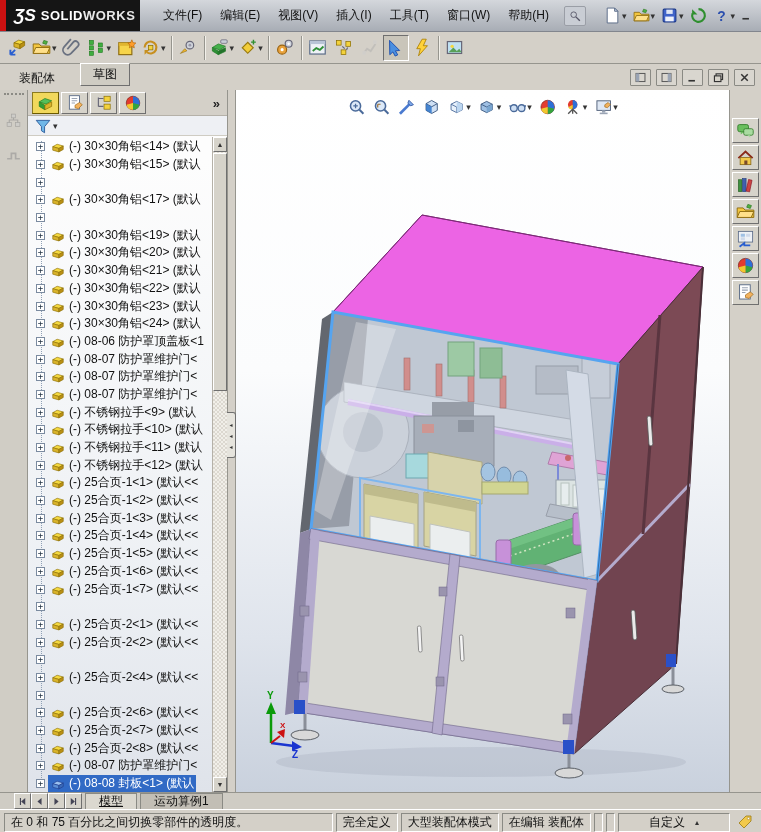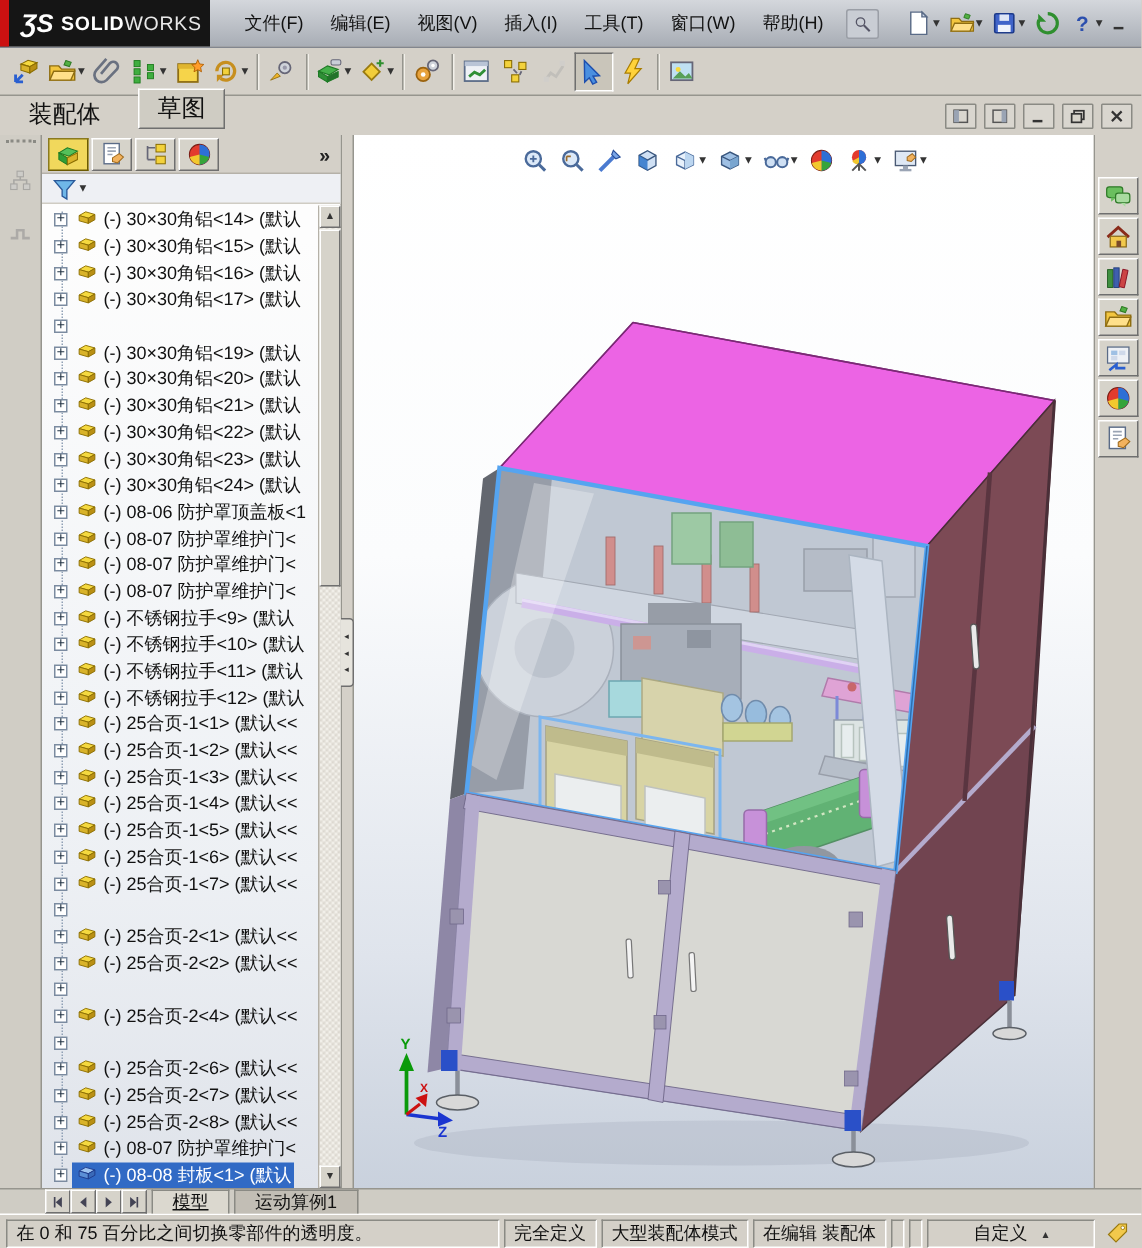--- a/index.html
+++ b/index.html
@@ -3,21 +3,21 @@
 <meta charset="utf-8">
 <style>
   *{box-sizing:border-box;margin:0;padding:0}
   html,body{width:761px;height:832px;overflow:hidden}
   body{font-family:"Liberation Sans","DejaVu Sans",sans-serif;font-size:12px;background:#d4d0c8;color:#111}
   
   .titlebar{height:32px;display:flex;align-items:stretch;background:linear-gradient(#d4d7dc,#a8adb5);border-bottom:1px solid #82868e;position:relative}
   .logo{width:140px;background:#151515;color:#fff;display:flex;align-items:center;padding-left:8px;gap:5px;border-left:6px solid #cc1111;flex:none}
   .logo .l3d{font-style:italic;font-weight:bold;font-size:17px}
   .logo .lb{font-weight:bold;font-size:13px;letter-spacing:.5px}
-  .logo .lr{font-weight:normal;font-size:13px;letter-spacing:.5px;color:#e8e8e8}
+  .logo .lr{font-weight:bold;font-size:13px;letter-spacing:.5px;color:#e8e8e8}
   .menus{display:flex;align-items:center;padding-left:14px}
   .menu{padding:3px 9px;white-space:nowrap}
   .pinbtn{width:22px;height:20px;margin-left:6px;display:flex;align-items:center;justify-content:center;border:1px solid #9a9ea6;border-radius:2px;background:#c9cdd4}
   .qsep{width:1px;height:24px;background:#8a8f98;margin:0 8px;box-shadow:1px 0 0 #e8eaee;align-self:center}
   .quickbar{display:flex;align-items:center;gap:2px}
   .winbtns{margin-left:auto;display:flex;align-items:center;gap:7px;padding-right:9px}
   .winbtn{width:18px;height:15px;display:flex;align-items:center;justify-content:center}
   .winbtn .ig{width:13px;height:13px}
   .qb{height:24px;display:flex;align-items:center;padding:0 2px}
   .qb .ig{width:17px;height:17px}
@@ -26,21 +26,21 @@
   .tb{height:26px;min-width:26px;display:flex;align-items:center;justify-content:center;border:1px solid transparent;padding:0 1px}
   .tb .ig{width:19px;height:19px}
   .tb.pressed{border-color:#6f6f6f #fff #fff #6f6f6f;background:#c9c5ba}
   .tb.disabled{opacity:.45;filter:grayscale(1)}
   .dd{font-size:9px;color:#333;margin-left:1px}
   .sep{width:1px;height:24px;background:#96958e;margin:0 3px;box-shadow:1px 0 0 #f2f0ea;flex:none}
   .ig{display:inline-flex}
   .ig svg{width:100%;height:100%}
   
   .tabrow{height:26px;display:flex;align-items:flex-end;background:#d4d0c8;padding-left:8px;position:relative}
-  .cmdtab{padding:3px 11px;font-size:16px;white-space:nowrap}
+  .cmdtab{padding:3px 11px;font-size:12px;white-space:nowrap}
   .cmdtab.raisedtab{border:1px solid;border-color:#fff #6f6f6f #6f6f6f #fff;background:#cfccc3;margin-left:14px;margin-bottom:4px;padding:2px 12px}
   .docbtns{position:absolute;right:6px;top:5px;display:flex;gap:5px}
   .docbtn{width:21px;height:17px;display:flex;align-items:center;justify-content:center;background:#d9d6cf;border:1px solid #8a8a84;border-radius:1px}
   .docbtn .ig{width:13px;height:13px}
   
   .main{display:flex;height:702px}
   .leftstrip{width:28px;flex:none;background:#d0cdc5;border-right:1px solid #96958e;display:flex;flex-direction:column;align-items:center;padding-top:3px;gap:12px}
   .grip{width:20px;height:3px;border-top:2px dotted #8a8a84}
   .ls{width:20px;height:20px;display:flex;align-items:center;justify-content:center}
   .ls .ig{width:17px;height:17px}
@@ -51,21 +51,21 @@
   .ftab{width:27px;height:22px;display:flex;align-items:center;justify-content:center;border:1px solid;border-color:#fff #6f6f6f #6f6f6f #fff;background:#d6d3ca}
   .ftab.active{background:#f1d85c;border-color:#8a7a20 #6b5a00 #6b5a00 #8a7a20}
   .ftab .ig{width:18px;height:18px}
   .ovf{margin-left:auto;padding-right:5px;font-weight:bold;font-size:13px;color:#222}
   .filterrow{height:20px;flex:none;display:flex;align-items:center;padding:0 4px;gap:2px;background:#eef0f4;border-bottom:1px solid #cfccc3}
   .filterrow .ig{width:15px;height:15px}
   .rows{flex:1;position:relative;overflow:hidden;padding:2px 15px 0 0}
   .rows::before{content:"";position:absolute;left:13px;top:5px;bottom:12px;border-left:1px dotted #8fa0b5}
   .trow{height:17.7px;display:flex;align-items:center;padding-left:8px;white-space:nowrap;position:relative}
   .plus{width:9px;height:9px;flex:none;border:1px solid #7b8ba0;background:#fff;font-size:9px;line-height:7px;text-align:center;color:#234;font-family:"DejaVu Sans Mono",monospace;z-index:1}
-  .rowbody{display:flex;align-items:flex-start;margin-left:3px;padding:0 2px;overflow:hidden}
+  .rowbody{display:flex;align-items:flex-end;margin-left:3px;padding:0 2px;overflow:hidden}
   .picon{width:16px;height:14px;flex:none;margin-right:3px}
   .picon svg{width:16px;height:14px}
   .tlabel{font-size:12px}
   .trow.sel .rowbody{background:#316ac5;color:#fff}
   
   .vscroll{position:absolute;right:0;top:47px;bottom:0;width:15px;border-left:1px solid #b5b1a8;background:#f1efe9;background-image:linear-gradient(45deg,#dcd8d0 25%,transparent 25%,transparent 75%,#dcd8d0 75%),linear-gradient(45deg,#dcd8d0 25%,transparent 25%,transparent 75%,#dcd8d0 75%);background-size:4px 4px;background-position:0 0,2px 2px}
   .sbtn{position:absolute;left:0;width:14px;height:15px;display:flex;align-items:center;justify-content:center;font-size:7px;color:#333;border:1px solid;border-color:#fff #6f6f6f #6f6f6f #fff;background:#d6d3ca}
   .sbtn.up{top:0}.sbtn.down{bottom:0}
   .sthumb{position:absolute;left:0;top:16px;height:238px;width:14px;border:1px solid;border-color:#fff #6f6f6f #6f6f6f #fff;background:#d6d3ca}
   
@@ -75,21 +75,21 @@
   .viewport{flex:1;position:relative;background:linear-gradient(180deg,#ffffff 0%,#fbfcfd 40%,#dfe4ec 78%,#c9d1dd 100%);overflow:hidden}
   .headsup{position:absolute;top:5px;left:50%;transform:translateX(-50%);display:flex;align-items:center;gap:3px;z-index:5}
   .hu{height:23px;display:flex;align-items:center;padding:0 2px}
   .hu .ig{width:18px;height:18px}
   #model{position:absolute;left:0;top:0;width:493px;height:702px}
   
   .taskpane{width:32px;flex:none;background:#d4d0c8;border-left:1px solid #96958e;display:flex;flex-direction:column;align-items:center;padding-top:28px;gap:2px}
   .tp{width:27px;height:25px;display:flex;align-items:center;justify-content:center;border:1px solid;border-color:#fff #6f6f6f #6f6f6f #fff;background:#d6d3ca}
   .tp .ig{width:19px;height:19px}
   
-  .modeltabs{height:17px;background:#cfccc4;display:flex;align-items:stretch;padding-left:30px;border-top:1px solid #96958e}
+  .modeltabs{height:17px;background:#cfccc4;display:flex;align-items:stretch;padding-left:14px;border-top:1px solid #96958e}
   .navbtn{width:17px;flex:none;display:flex;align-items:center;justify-content:center;border:1px solid;border-color:#fff #6f6f6f #6f6f6f #fff;background:#d6d3ca}
   .navbtn .ig{width:11px;height:11px}
   .mtab{padding:0 13px;display:flex;align-items:center;font-size:12px;border:1px solid #8a8a84;border-bottom:none;background:#c2beb5;margin-left:3px;white-space:nowrap}
   .mtab.active{background:#dbd8cf;text-decoration:underline}
   
   .statusbar{height:25px;display:flex;align-items:center;gap:3px;padding:2px 4px;background:#d4d0c8;border-top:1px solid #fff}
   .sunk{border:1px solid;border-color:#8a8a84 #fff #fff #8a8a84;height:19px;display:flex;align-items:center;padding:0 6px;white-space:nowrap}
   .msg{flex:1}
   .cellsm{width:9px;padding:0}
   .custom{width:112px;justify-content:center;gap:10px}
@@ -488,28 +488,20 @@
             <span class="picon"><svg viewBox="0 0 16 16" aria-hidden="true">
                 <path d="M2 6.5 7 3.7 14 5.7 9 8.5Z" fill="#f5d93f" stroke="#8a6d00" stroke-width=".7"></path>
                 <path d="M2 6.5 9 8.5 9 12.5 2 10.5Z" fill="#d9b32a" stroke="#8a6d00" stroke-width=".7"></path>
                 <path d="M9 8.5 14 5.7 14 9.7 9 12.5Z" fill="#b98f14" stroke="#8a6d00" stroke-width=".7"></path>
               </svg></span>
             <span class="tlabel">(-) 30×30角铝&lt;15&gt; (默认</span>
           </span>
         </div>
         <div class="trow">
           <span class="plus">+</span>
-          <span class="rowbody">
-            <span class="picon"><svg viewBox="0 0 16 16" aria-hidden="true">
-                <path d="M2 6.5 7 3.7 14 5.7 9 8.5Z" fill="#f5d93f" stroke="#8a6d00" stroke-width=".7"></path>
-                <path d="M2 6.5 9 8.5 9 12.5 2 10.5Z" fill="#d9b32a" stroke="#8a6d00" stroke-width=".7"></path>
-                <path d="M9 8.5 14 5.7 14 9.7 9 12.5Z" fill="#b98f14" stroke="#8a6d00" stroke-width=".7"></path>
-              </svg></span>
-            <span class="tlabel">(-) 30×30角铝&lt;16&gt; (默认</span>
-          </span>
         </div>
         <div class="trow">
           <span class="plus">+</span>
           <span class="rowbody">
             <span class="picon"><svg viewBox="0 0 16 16" aria-hidden="true">
                 <path d="M2 6.5 7 3.7 14 5.7 9 8.5Z" fill="#f5d93f" stroke="#8a6d00" stroke-width=".7"></path>
                 <path d="M2 6.5 9 8.5 9 12.5 2 10.5Z" fill="#d9b32a" stroke="#8a6d00" stroke-width=".7"></path>
                 <path d="M9 8.5 14 5.7 14 9.7 9 12.5Z" fill="#b98f14" stroke="#8a6d00" stroke-width=".7"></path>
               </svg></span>
             <span class="tlabel">(-) 30×30角铝&lt;17&gt; (默认</span>

